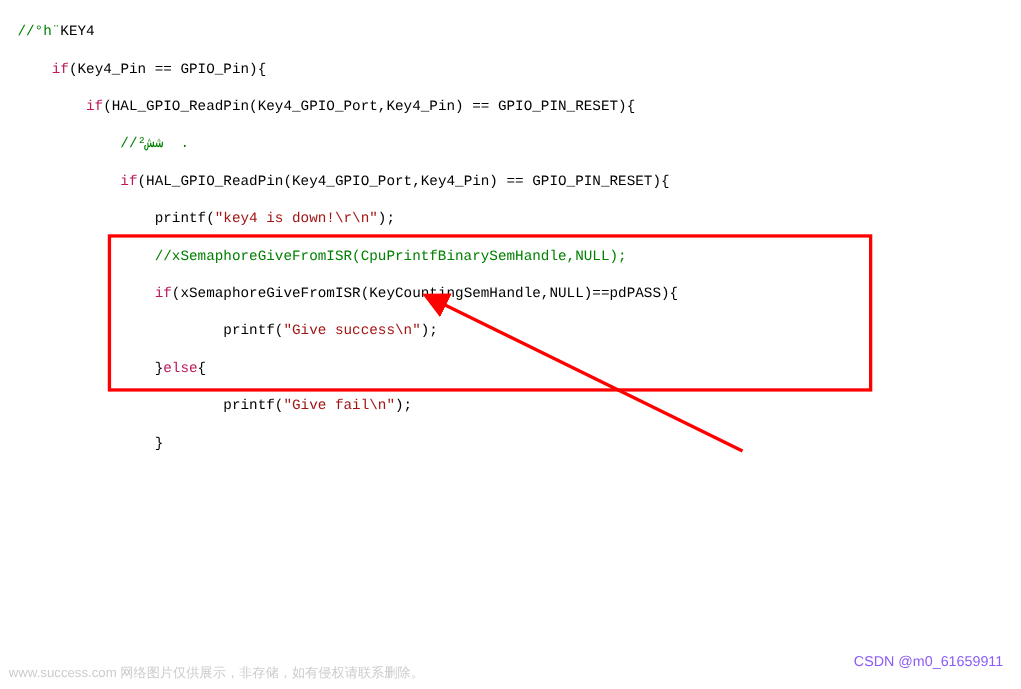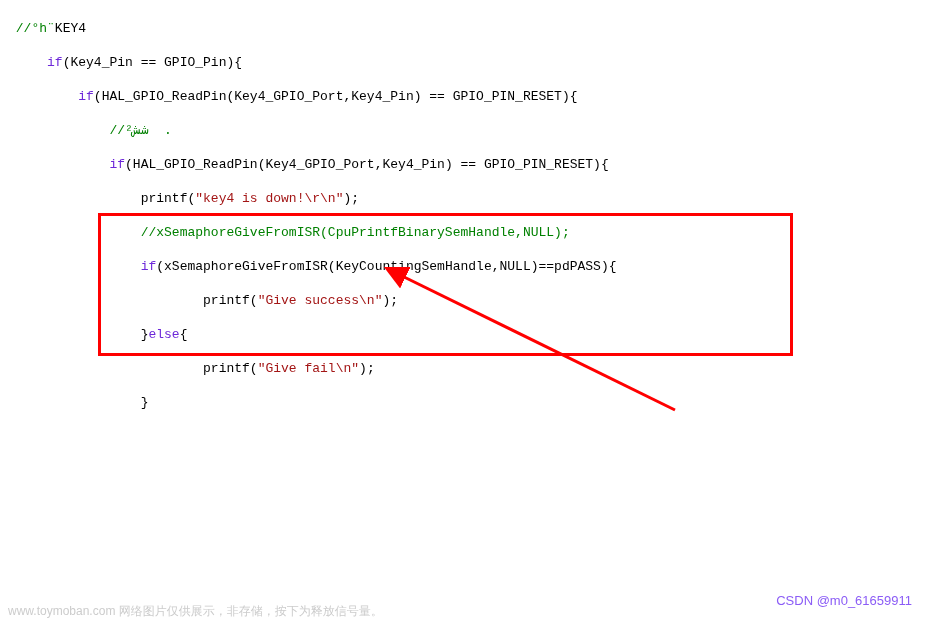--- a/index.html
+++ b/index.html
@@ -17,21 +17,21 @@
     top: 0;
     left: 0;
     width: 928px;
     height: 454px;
     padding: 4px 0 0 8px;
     white-space: pre;
     font-family: Liberation Mono, monospace;
   }
   .line { line-height: 19px; height: 19px; }
   .comment { color: #008000; }
-  .keyword { color: #6d28d9; }
+  .keyword { color: #be185d; }
   .string { color: #a31515; }
   .num { color: #008000; }
   .plain { color: #000000; }
   .highlight-box {
     position: absolute;
     border: 3px solid #ff0000;
     left: 98px;
     top: 213px;
     width: 695px;
     height: 143px;
@@ -97,14 +97,14 @@
 
 <svg class="arrow-svg">
   <defs>
     <marker id="arrowhead" markerWidth="8" markerHeight="8" refX="2" refY="4" orient="auto">
       <polygon points="0 0, 8 4, 0 8" fill="#ff0000"></polygon>
     </marker>
   </defs>
   <line x1="675" y1="410" x2="400" y2="275" stroke="#ff0000" stroke-width="3" marker-end="url(#arrowhead)"></line>
 </svg>
 
-<div class="watermark-left">www.toymoban.com 网络图片仅供展示，非存储，按下为释放信号量。</div>
+<div class="watermark-left">www.success.com 网络图片仅供展示，非存储，如有侵权请联系删除。</div>
 <div class="watermark-right">CSDN @m0_61659911</div>
 
 </body></html>

